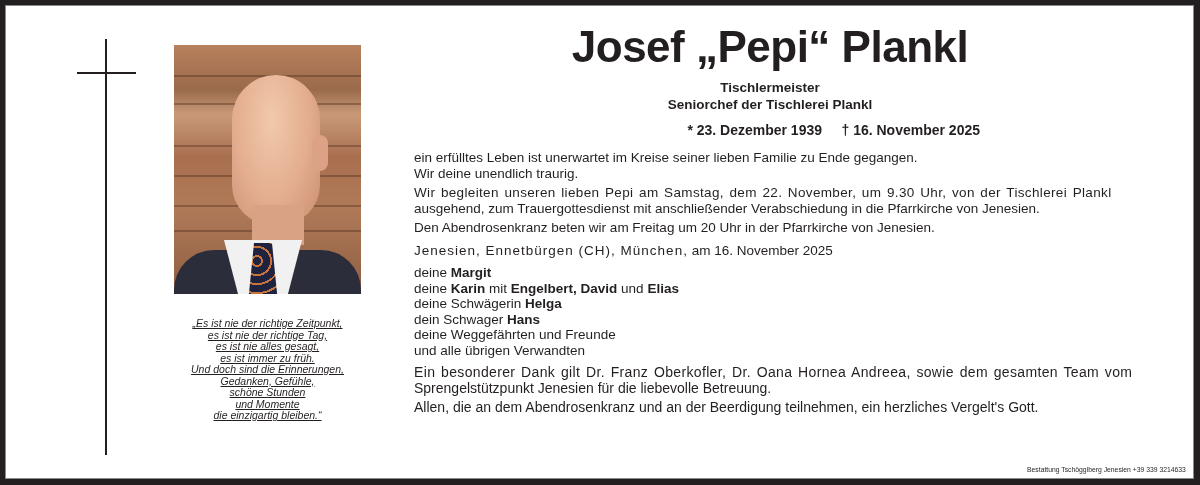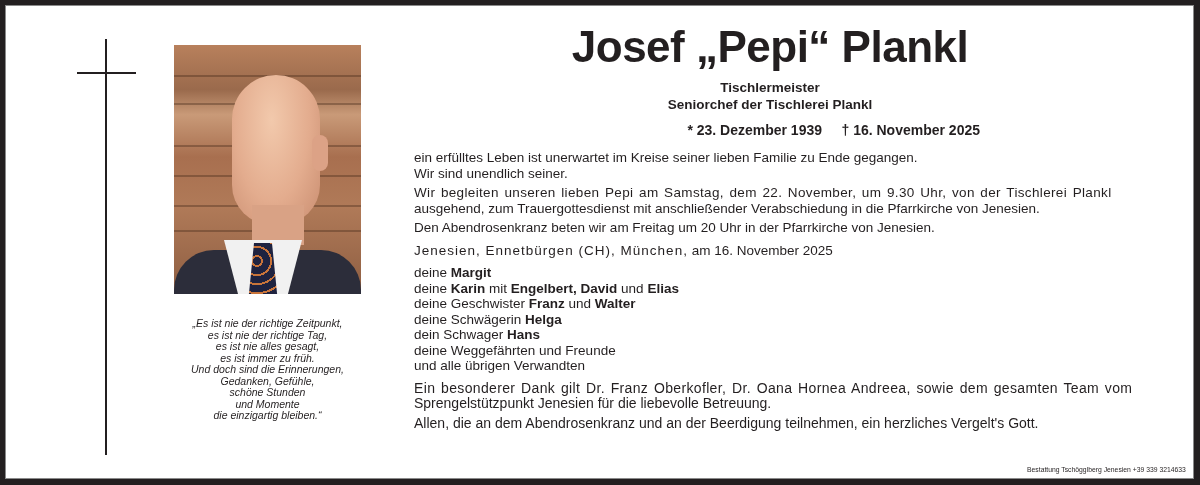--- a/index.html
+++ b/index.html
@@ -36,21 +36,21 @@
     clip-path: polygon(0 0, 100% 0, 80% 100%, 20% 100%);
   }
   .photo .tie {
     position: absolute; left: 74px; top: 198px; width: 30px; height: 60px;
     background: repeating-radial-gradient(circle at 30% 30%, #1f2340 0 4px, #c9743a 4px 6px, #1f2340 6px 9px);
     clip-path: polygon(20% 0, 80% 0, 100% 100%, 0 100%);
   }
 
   .quote {
     position: absolute; left: 160px; top: 318px; width: 215px; text-align: center;
-    font-style: italic; font-size: 10.5px; line-height: 11.5px; color: #231f20;
+    font-style: italic; font-size: 10.5px; line-height: 11.5px; color: #231f20; text-decoration: underline;
   }
   .quote div { white-space: nowrap; }
 
   .title {
     position: absolute; left: 560px; top: 22px; width: 420px; text-align: center;
     font-weight: bold; font-size: 44px; line-height: 50px; letter-spacing: -0.5px;
   }
   .subtitle {
     position: absolute; left: 560px; top: 79px; width: 420px; text-align: center;
     font-weight: bold; font-size: 13.5px; line-height: 17px;
@@ -114,33 +114,32 @@
 
 <div class="subtitle">
   <div>Tischlermeister</div>
   <div>Seniorchef der Tischlerei Plankl</div>
 </div>
 
 <div class="dates"><span>* 23. Dezember 1939</span><span>     </span><span>† 16. November 2025</span></div>
 
 <div class="body-text">
   <p class="para">ein erfülltes Leben ist unerwartet im Kreise seiner lieben Familie zu Ende gegangen.</p>
-  <p class="para">Wir sind unendlich seiner.</p>
+  <p class="para">Wir deine unendlich traurig.</p>
   <div class="gap-s"></div>
   <p class="para wide">Wir begleiten unseren lieben Pepi am Samstag, dem 22. November, um 9.30 Uhr, von der Tischlerei Plankl</p>
   <p class="para">ausgehend, zum Trauergottesdienst mit anschließender Verabschiedung in die Pfarrkirche von Jenesien.</p>
   <div class="gap-s"></div>
   <p class="para">Den Abendrosenkranz beten wir am Freitag um 20 Uhr in der Pfarrkirche von Jenesien.</p>
   <div class="gap-m"></div>
   <p class="para spaced"><span>Jenesien, Ennetbürgen (CH), München,</span><span class="tail"> am 16. November 2025</span></p>
   <div class="gap-m"></div>
   <div id="mourners-list">
       <p class="para"><span>deine </span><b>Margit</b></p>
       <p class="para"><span>deine </span><b>Karin</b><span> mit </span><b>Engelbert, David</b><span> und </span><b>Elias</b></p>
-      <p class="para"><span>deine Geschwister </span><b>Franz</b><span> und </span><b>Walter</b></p>
       <p class="para"><span>deine Schwägerin </span><b>Helga</b></p>
       <p class="para"><span>dein Schwager </span><b>Hans</b></p>
       <p class="para"><span>deine Weggefährten und Freunde</span></p>
       <p class="para"><span>und alle übrigen Verwandten</span></p>
     </div>
   <div class="gap-m"></div>
   <p class="para thanks wide">Ein besonderer Dank gilt Dr. Franz Oberkofler, Dr. Oana Hornea Andreea, sowie dem gesamten Team vom</p>
   <p class="para thanks">Sprengelstützpunkt Jenesien für die liebevolle Betreuung.</p>
   <div class="gap-s"></div>
   <p class="para thanks">Allen, die an dem Abendrosenkranz und an der Beerdigung teilnehmen, ein herzliches Vergelt's Gott.</p>

